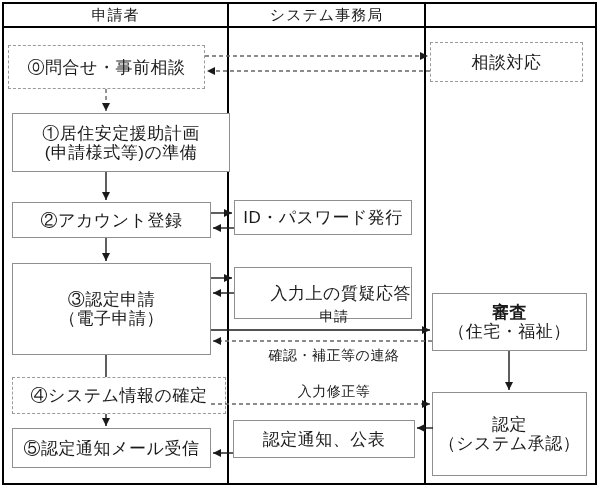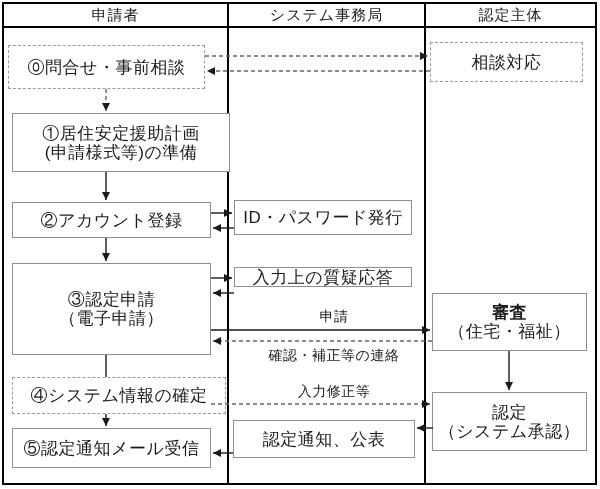--- a/index.html
+++ b/index.html
@@ -29,21 +29,20 @@
 <body>
 
 <div class="stage">
   <div class="frame"></div>
   <div class="vdiv d1"></div>
   <div class="vdiv d2"></div>
   <div class="hline"></div>
 
   <div class="hcell hc1">申請者</div>
   <div class="hcell hc2">システム事務局</div>
-  <div class="hcell hc3">認定主体</div>
 
   <div class="box dashedbox" style="left:8px;top:45px;width:197px;height:44px;">
     <span>⓪問合せ・事前相談</span>
   </div>
   <div class="box" style="left:12px;top:113px;width:218px;height:59px;">
     <span>①居住安定援助計画</span>
     <span>(申請様式等)の準備</span>
   </div>
   <div class="box" style="left:12px;top:202px;width:199px;height:36px;">
     <span>②アカウント登録</span>
@@ -55,35 +54,35 @@
   <div class="box dashedbox" style="left:12px;top:377px;width:214px;height:37px;">
     <span>④システム情報の確定</span>
   </div>
   <div class="box" style="left:12px;top:428px;width:199px;height:40px;">
     <span>⑤認定通知メール受信</span>
   </div>
 
   <div class="box" style="left:234px;top:200px;width:178px;height:35px;">
     <span>ID・パスワード発行</span>
   </div>
-  <div class="box" style="left:234px;top:267px;width:178px;height:20px;">
+  <div class="box" style="left:234px;top:267px;width:178px;height:52px;align-items:flex-end;">
     <span>入力上の質疑応答</span>
   </div>
   <div class="box" style="left:233px;top:420px;width:182px;height:38px;">
     <span>認定通知、公表</span>
   </div>
 
   <div class="box dashedbox" style="left:430px;top:42px;width:153px;height:40px;text-align:right;">
     <span>相談対応</span>
   </div>
   <div class="box" style="left:432px;top:293px;width:155px;height:58px;">
     <span class="bold">審査</span>
     <span>（住宅・福祉）</span>
   </div>
-  <div class="box" style="left:432px;top:392px;width:155px;height:59px;">
+  <div class="box" style="left:432px;top:392px;width:155px;height:84px;">
     <span>認定</span>
     <span>（システム承認）</span>
   </div>
 
   <div class="flabel midlabel" style="top:308px;">申請</div>
   <div class="flabel midlabel" style="top:347px;">確認・補正等の連絡</div>
   <div class="flabel midlabel" style="top:383px;">入力修正等</div>
 
   <svg class="wires" viewBox="0 0 600 489" xmlns="http://www.w3.org/2000/svg">
     <defs>

